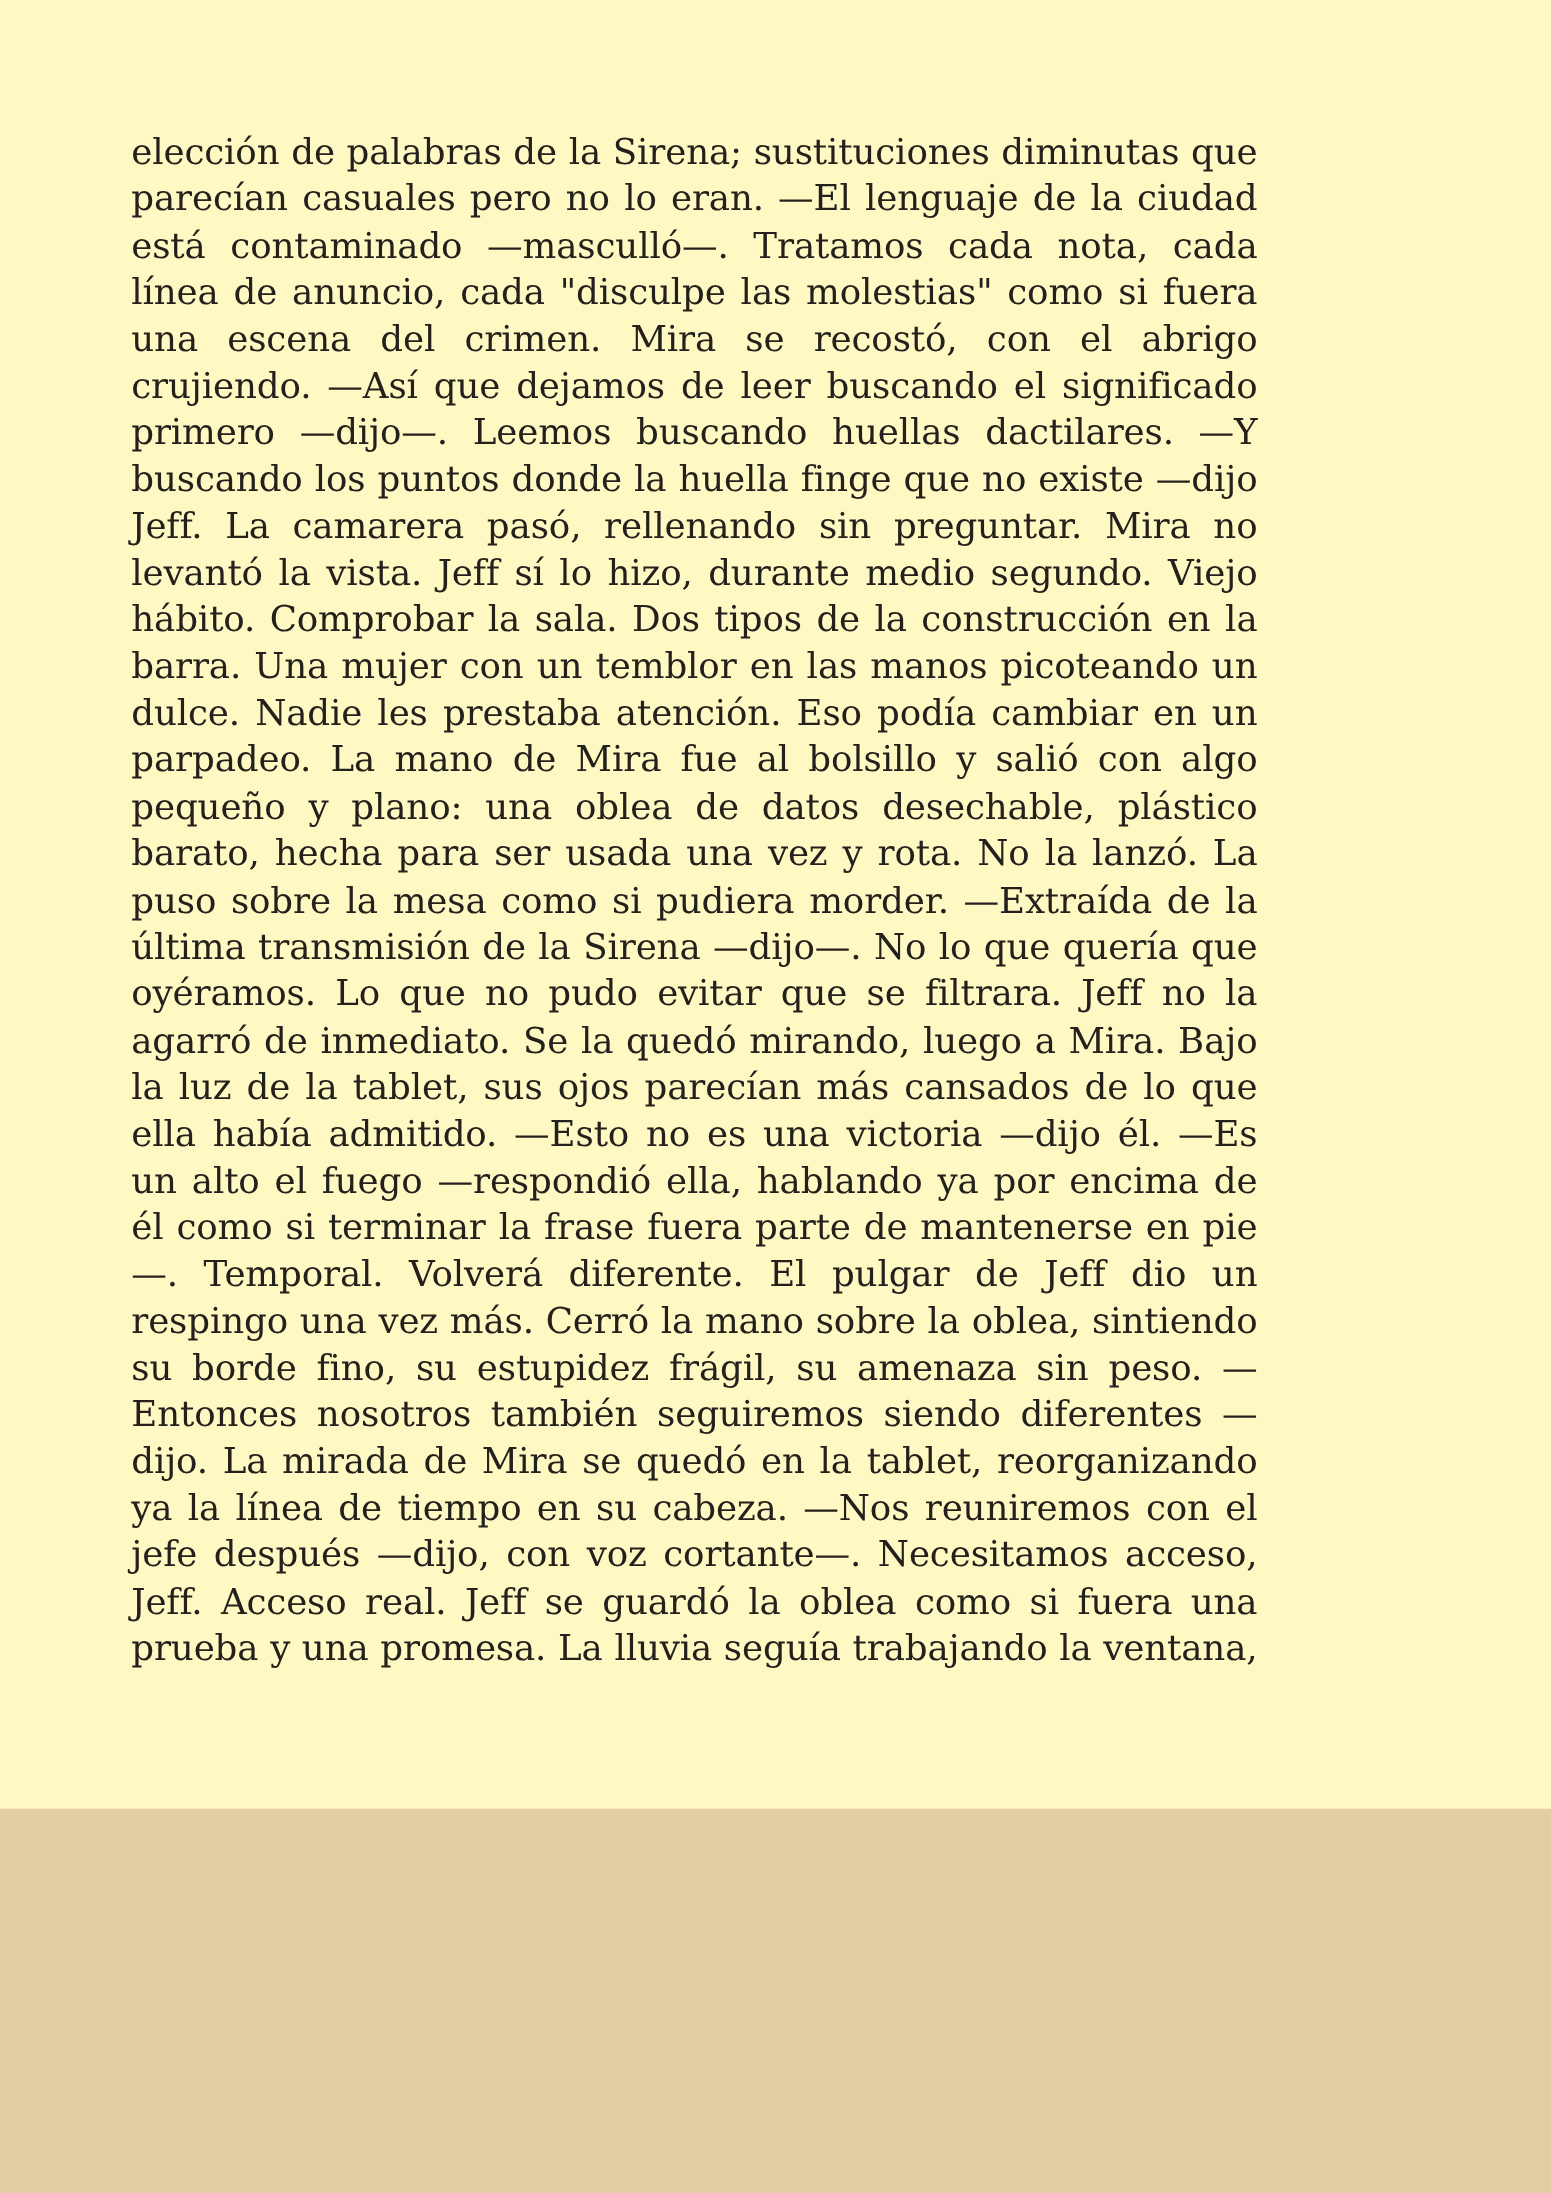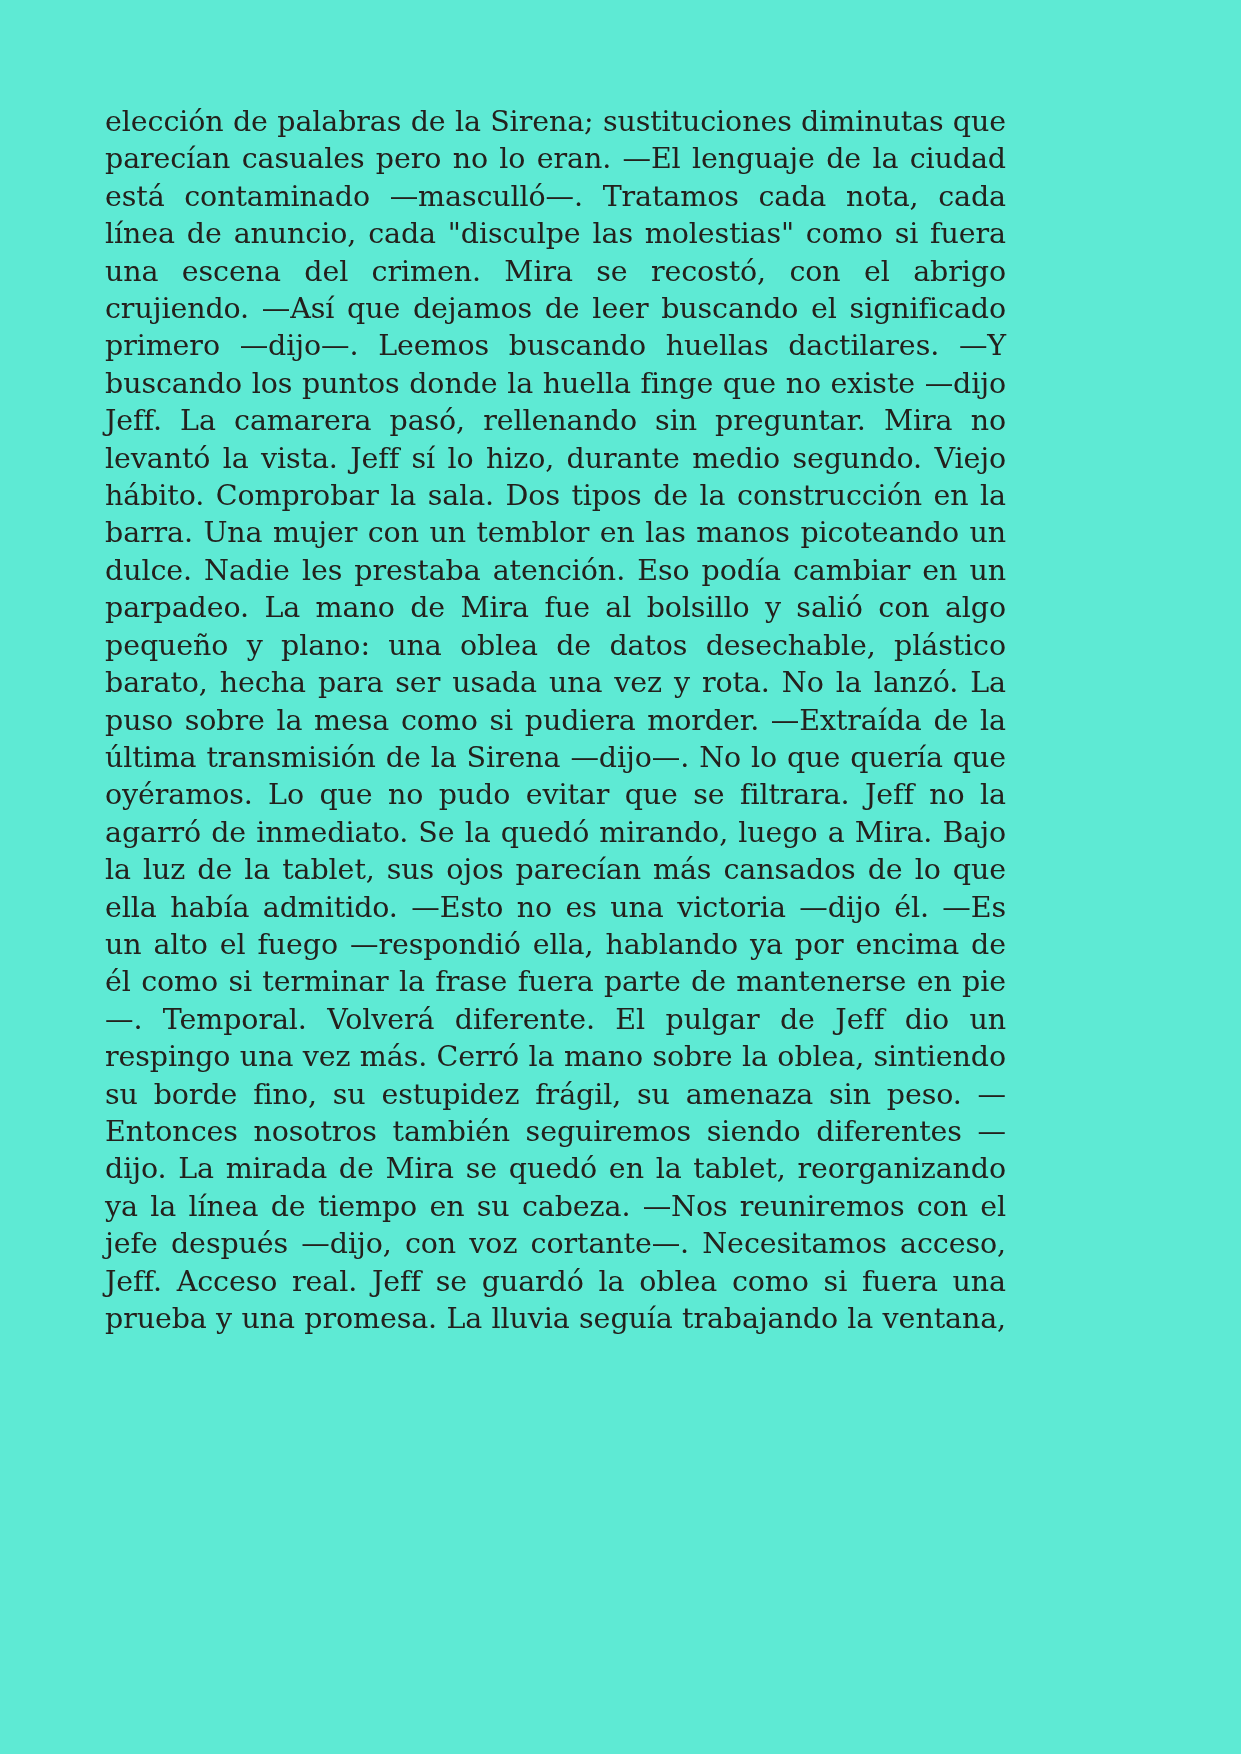--- a/index.html
+++ b/index.html
@@ -13,22 +13,22 @@
     height: 1754px;
     background: #e3cda4;
     font-family: "DejaVu Serif", "Liberation Serif", serif;
     -webkit-font-smoothing: antialiased;
     overflow: hidden;
   }
 
   .page {
     position: relative;
     width: 1241px;
-    height: 1754px;
-    background: #5eead4;
+    height: 1447px;
+    background: #fef9c3;
     box-sizing: border-box;
   }
 
   .text-column {
     position: absolute;
     left: 105px;
     top: 103px;
     width: 901px;
   }
 

